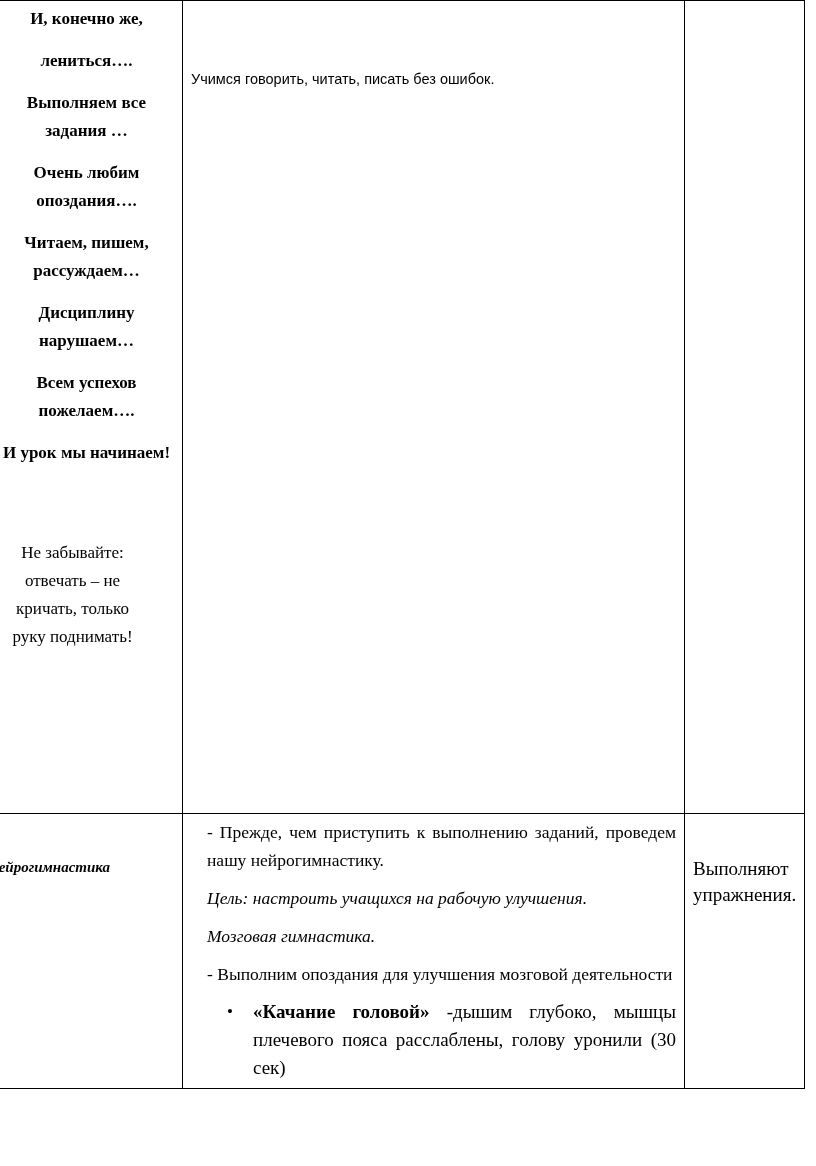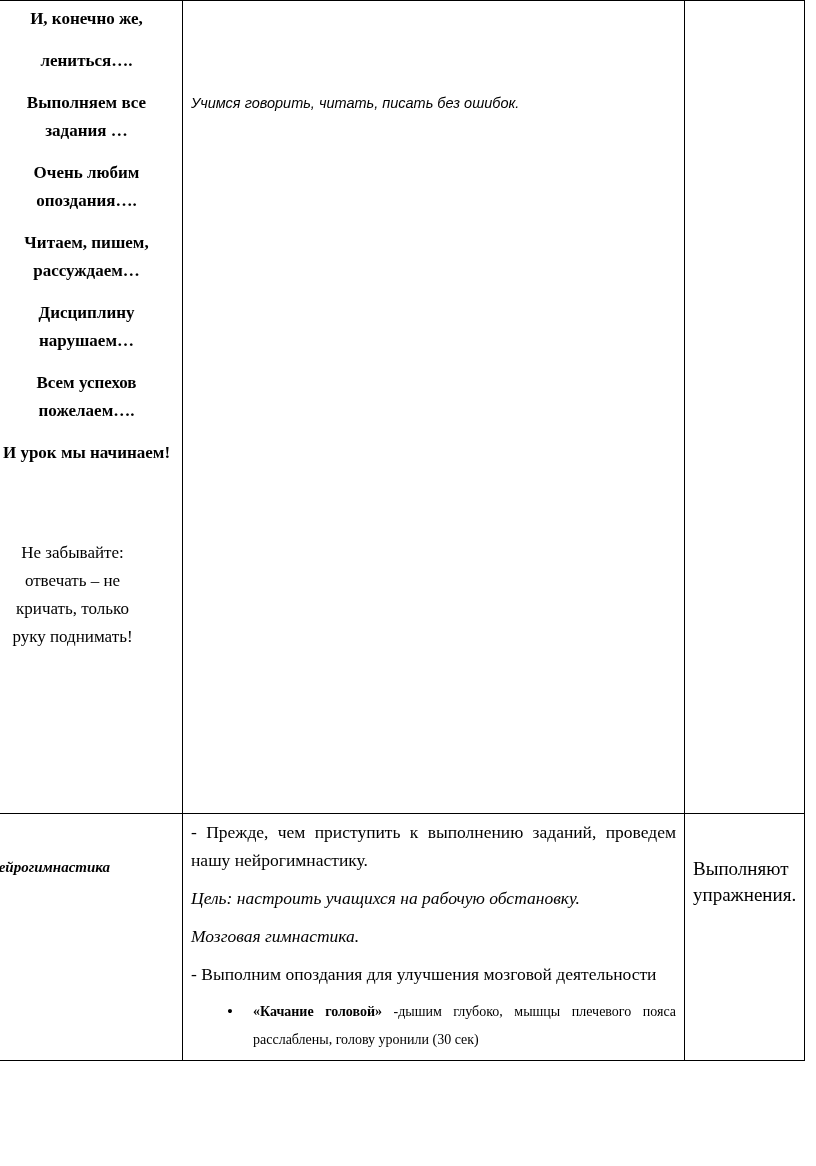--- a/index.html
+++ b/index.html
@@ -70,22 +70,21 @@
     margin-left: -28px;
   }
 
   .mid-text {
     font-family: "Liberation Sans", sans-serif;
     font-size: 14.5px;
     line-height: 20px;
     margin: 0;
   }
   .mid-top-pad {
-    padding-top: 92px;
-    font-style: italic;
+    padding-top: 68px;
   }
 
   
   .label-italic {
     font-family: "Liberation Serif", serif;
     font-weight: bold;
     font-style: italic;
     font-size: 15px;
     line-height: 22px;
     margin: 0;
@@ -93,39 +92,39 @@
     margin-left: -18px;
   }
   .row2-left-pad {
     padding-top: 42px;
   }
 
   .p-body {
     font-family: "Liberation Serif", serif;
     font-size: 17.5px;
     line-height: 28px;
-    margin: 0 0 10px 0;
+    margin: 0 0 10px 16px;
     text-align: justify;
   }
   .p-italic {
     font-style: italic;
   }
   .p-bolditalic {
     font-weight: normal;
     font-style: italic;
   }
   ul.bullets {
     margin: 6px 0 0 0;
     padding-left: 62px;
     list-style: none;
   }
   ul.bullets li {
     position: relative;
     font-family: "Liberation Serif", serif;
-    font-size: 14px;
+    font-size: 19px;
     line-height: 28px;
     text-align: justify;
   }
   ul.bullets li::before {
     content: "\2022";
     position: absolute;
     left: -26px;
     top: 0;
     font-size: 17px;
   }
@@ -184,21 +183,21 @@
       </tr>
       <tr>
         <td>
           <div class="cell-pad row2-left-pad">
             <p class="label-italic">Нейрогимнастика</p>
           </div>
         </td>
         <td>
           <div class="cell-pad">
             <p class="p-body">- Прежде, чем приступить к выполнению заданий, проведем нашу нейрогимнастику.</p>
-            <p class="p-body p-italic">Цель: настроить учащихся на рабочую обстановку.</p>
+            <p class="p-body p-italic">Цель: настроить учащихся на рабочую улучшения.</p>
             <p class="p-body p-bolditalic">Мозговая гимнастика.</p>
             <p class="p-body">- Выполним опоздания для улучшения мозговой деятельности</p>
             <ul class="bullets">
               <li><span class="b-strong">«Качание головой»</span><span> -дышим глубоко, мышцы плечевого пояса расслаблены, голову уронили (30 сек)</span></li>
             </ul>
           </div>
         </td>
         <td>
           <div class="cell-pad">
             <p class="row2-right">Выполняют упражнения.</p>

